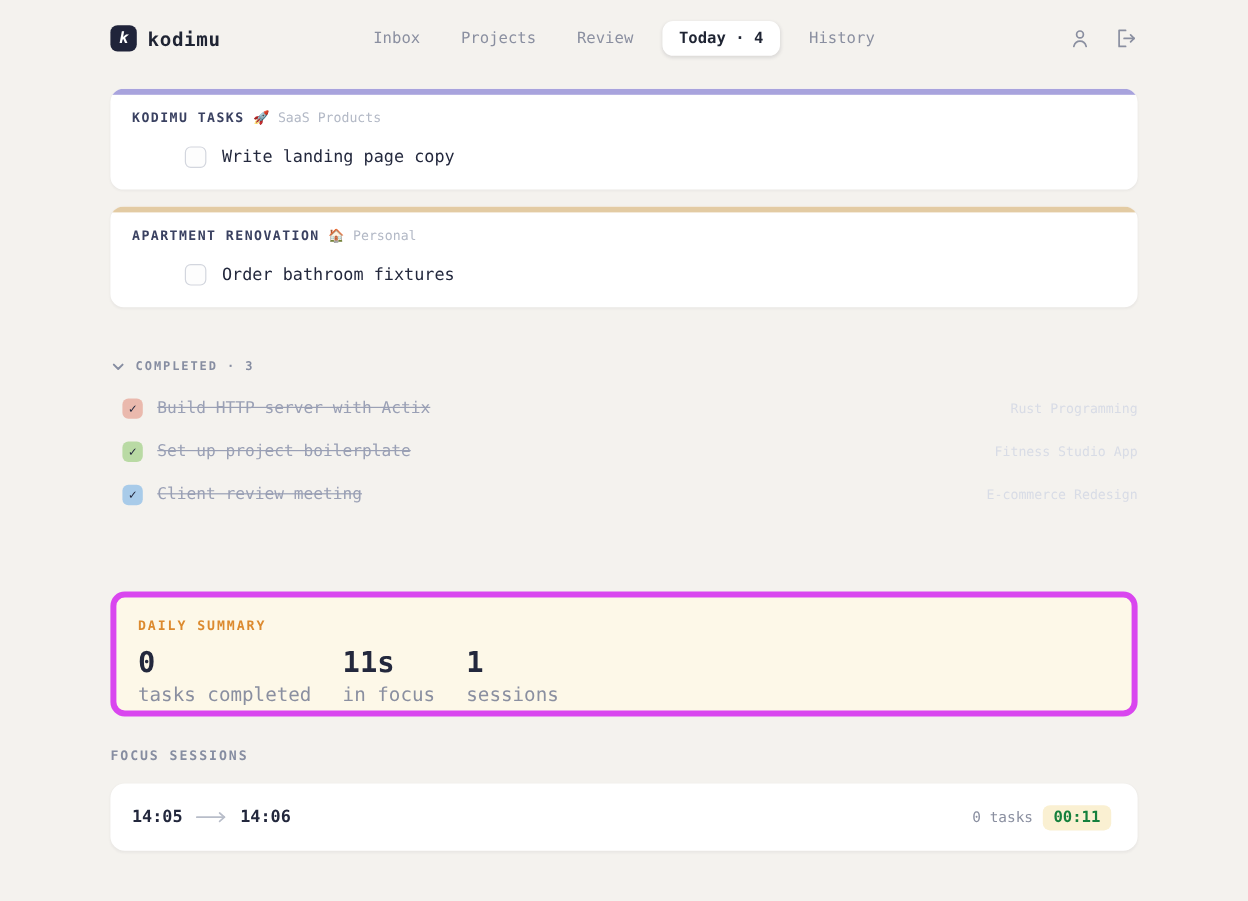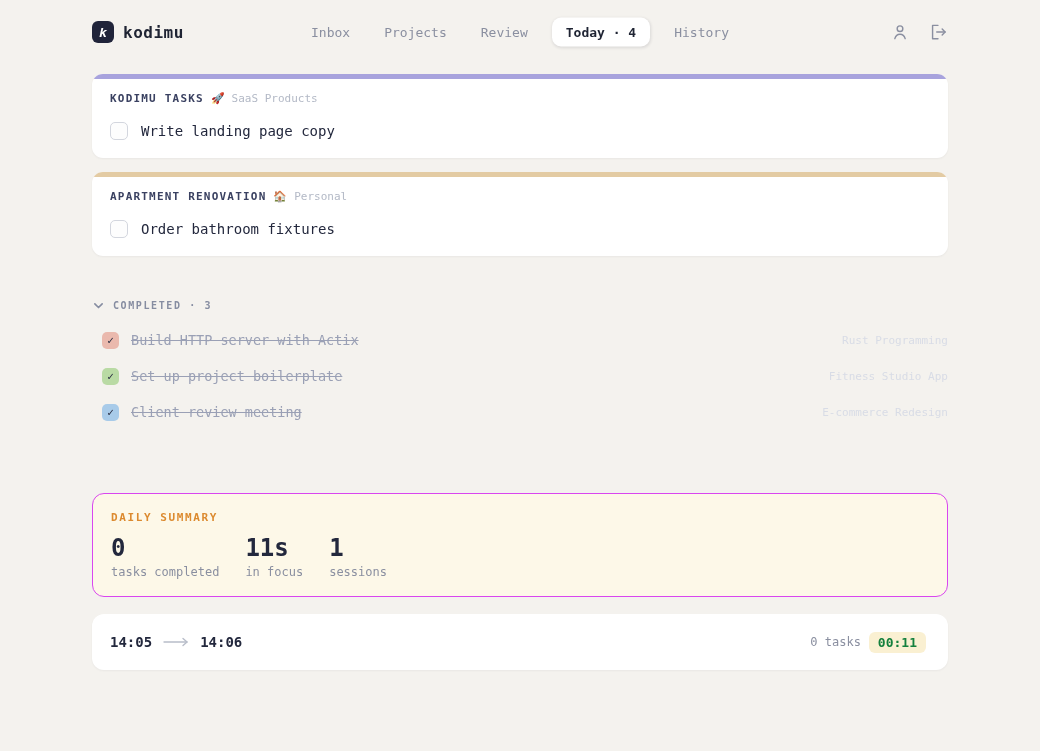--- a/index.html
+++ b/index.html
@@ -69,21 +69,21 @@
   .group-card + .group-card { margin-top: 14px; }
   .accent-bar { height: 5px; width: 100%; }
   .group-inner { padding: 13px 18px 18px 18px; border-radius: 17px; }
   .group-header { display: flex; align-items: center; gap: 7px; }
   .group-title {
     font-size: 11px; font-weight: bold; color: #3a4161;
     letter-spacing: 1.2px;
   }
   .group-emoji { font-size: 11px; }
   .group-project { font-size: 11px; color: #b3b9c6; }
-  .task-row { display: flex; align-items: center; gap: 13px; margin-top: 17px; cursor: pointer; }
+  .task-row { display: flex; align-items: center; gap: 13px; margin-top: 17px; cursor: pointer; margin-left: 44px; }
   .checkbox-empty {
     width: 18px; height: 18px;
     border: 1.5px solid #d3d6de;
     border-radius: 5px;
     background: #fdfdfd;
     flex: 0 0 auto;
   }
   .task-label { font-size: 14px; color: #23283d; }
   
   .completed-header {
@@ -117,33 +117,33 @@
   }
   .completed-project {
     margin-left: auto;
     font-size: 11px;
     color: #d8dce6;
   }
   
   .summary-card {
     margin-top: 63px;
     background: #fdf8e8;
-    border: 1px solid #d946ef;
+    border: 5px solid #d946ef;
     border-radius: 12px;
     padding: 17px 18px 20px 18px;
     height: 104px;
   }
   .summary-title {
     font-size: 11px; font-weight: bold; color: #dc8a2f;
     letter-spacing: 1.6px;
   }
   .summary-stats { display: flex; margin-top: 11px; }
   .stat { margin-right: 26px; }
   .stat-value { font-size: 24px; font-weight: bold; color: #23283d; line-height: 1.1; }
-  .stat-label { font-size: 12px; color: #8a8fa0; margin-top: 4px; }
+  .stat-label { font-size: 16px; color: #8a8fa0; margin-top: 4px; }
   
   .focus-title {
     margin-top: 26px;
     font-size: 11px; font-weight: bold; color: #868da1;
     letter-spacing: 1.6px;
   }
   .session-card {
     margin-top: 17px;
     background: #ffffff;
     border-radius: 12px;
@@ -267,20 +267,21 @@
         <div class="stat-value">11s</div>
         <div class="stat-label">in focus</div>
       </div>
       <div class="stat">
         <div class="stat-value">1</div>
         <div class="stat-label">sessions</div>
       </div>
     </div>
   </section>
 
+  <div class="focus-title">FOCUS SESSIONS</div>
 
   <section class="session-card">
     <div class="session-times">
       <span class="session-time">14:05</span>
       <svg width="28" height="12" viewBox="0 0 28 12" fill="none" stroke="#b8bdc9" stroke-width="1.4" stroke-linecap="round" stroke-linejoin="round">
         <path d="M2 6h23"></path>
         <path d="M21 2.5L25 6l-4 3.5"></path>
       </svg>
       <span class="session-time">14:06</span>
     </div>

